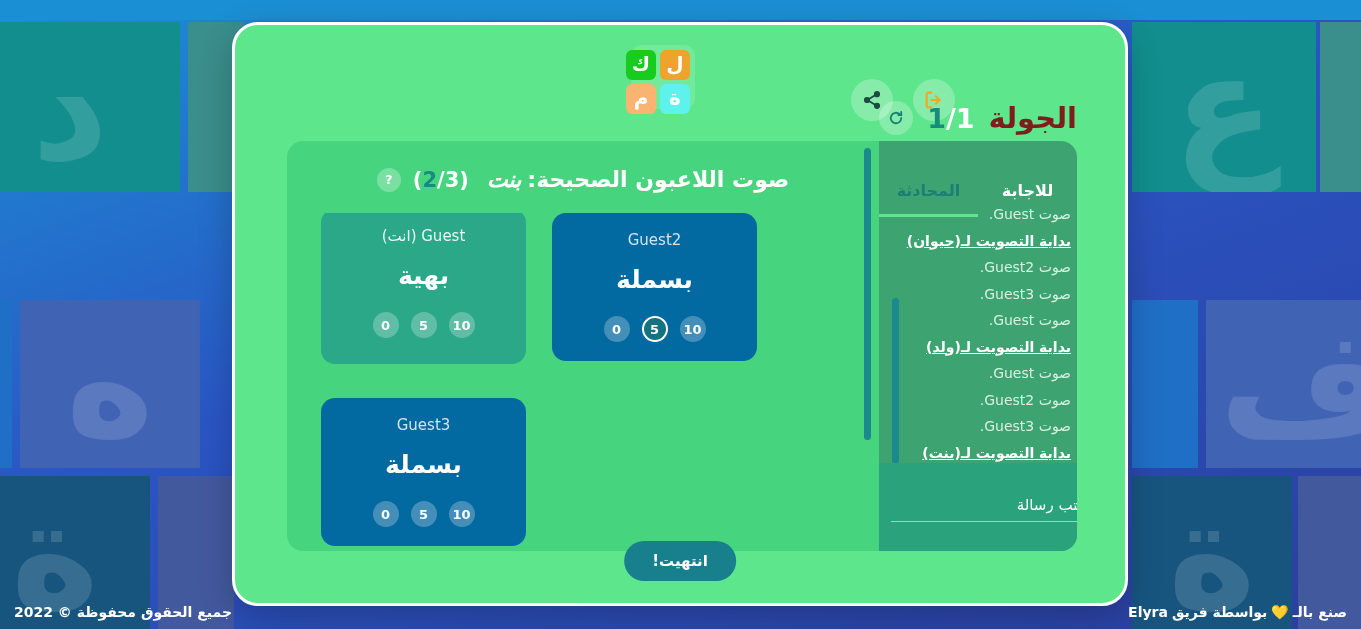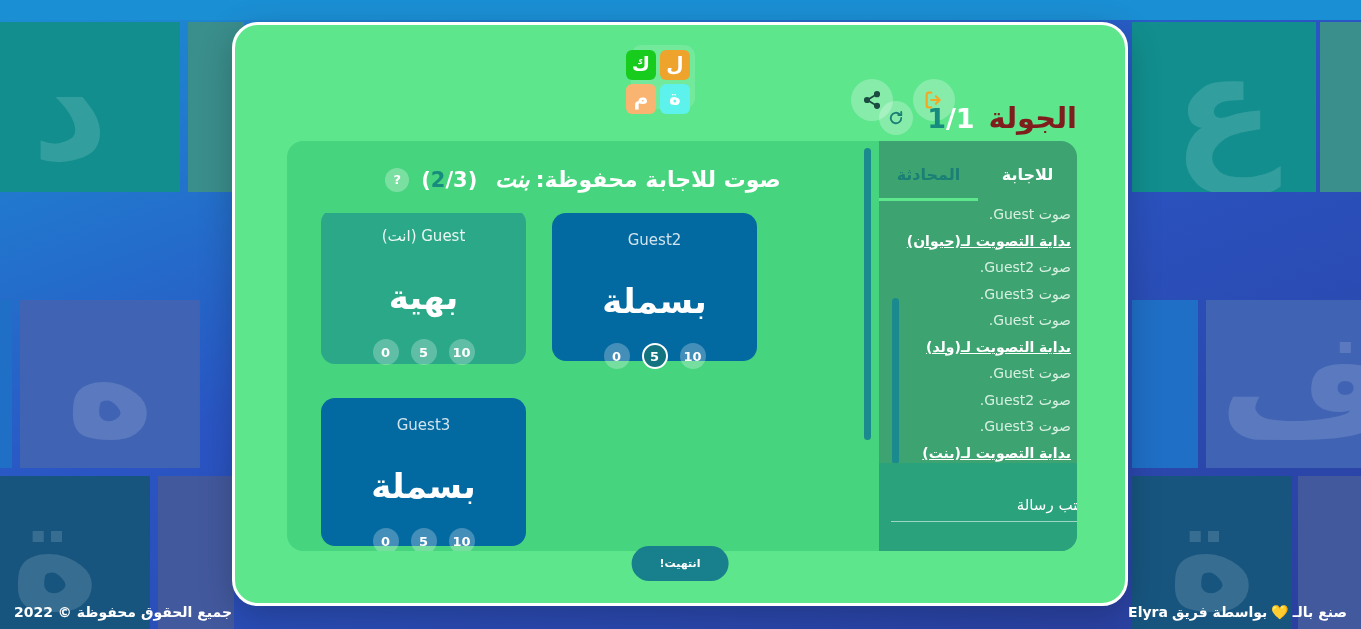--- a/index.html
+++ b/index.html
@@ -188,23 +188,23 @@
     margin-top: -4px;
   }
   .card-player {
     color: rgba(255,255,255,0.82);
     font-size: 15px;
     font-weight: 400;
     direction: rtl;
   }
   .answer-card.is-you .card-player { color: rgba(255,255,255,0.9); }
   .card-answer {
-    margin-top: 32px;
-    color: #ffffff;
-    font-size: 34px;
+    margin-top: 16px;
+    color: #ffffff;
+    font-size: 25px;
     font-weight: 700;
   }
   .card-scores {
     margin-top: 22px;
     display: flex; flex-direction: row-reverse; gap: 12px;
     direction: ltr;
   }
   .score-btn {
     width: 26px; height: 26px;
     border-radius: 50%;
@@ -233,21 +233,21 @@
   
   #chat-panel {
     position: relative;
     width: 198px; height: 410px;
     background: #3da471;
     border-radius: 0 16px 16px 0;
     overflow: hidden;
   }
   #chat-tabs {
     position: absolute;
-    top: 16px; left: 0; width: 100%;
+    top: 32px; left: 0; width: 100%;
     height: 44px;
     display: flex; flex-direction: row-reverse;
   }
   .chat-tab {
     flex: 1;
     display: flex; align-items: flex-start; justify-content: center;
     padding-top: 8px;
     color: #ffffff;
     font-size: 16px;
     font-weight: 700;
@@ -311,21 +311,21 @@
   
   #finish-btn {
     position: absolute;
     left: 50%; transform: translateX(-50%);
     bottom: 22px;
     background: #17808c;
     color: #ffffff;
     border: none;
     border-radius: 22px;
     padding: 11px 28px;
-    font-size: 11px;
+    font-size: 15px;
     font-weight: 700;
     cursor: pointer;
     font-family: inherit;
   }
 
   #page-footer {
     position: absolute;
     left: 0; bottom: 0;
     width: 1361px; height: 34px;
     display: flex; align-items: center;
@@ -419,21 +419,21 @@
         </svg>
       </div>
     </div>
   </div>
 
   <div id="modal-body">
 
     <div id="game-area">
 
       <div id="question-bar">
-        <span id="question-text"><span>صوت للاجابة محفوظة:</span><span class="correct-answer">بنت</span></span>
+        <span id="question-text"><span>صوت اللاعبون الصحيحة:</span><span class="correct-answer">بنت</span></span>
         <span id="vote-progress">(<span class="done">2</span>/<span>3</span>)</span>
         <span id="help-icon">?</span>
       </div>
 
       <div id="answer-grid">
 
         <div class="answer-card is-you">
           <span class="card-player">Guest (انت)</span>
           <span class="card-answer">بهية</span>
           <div class="card-scores">

